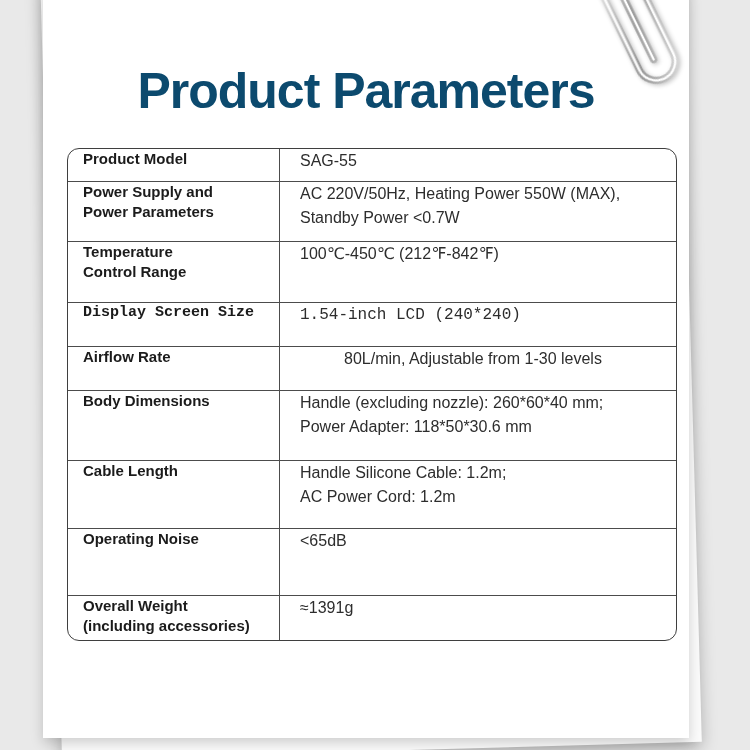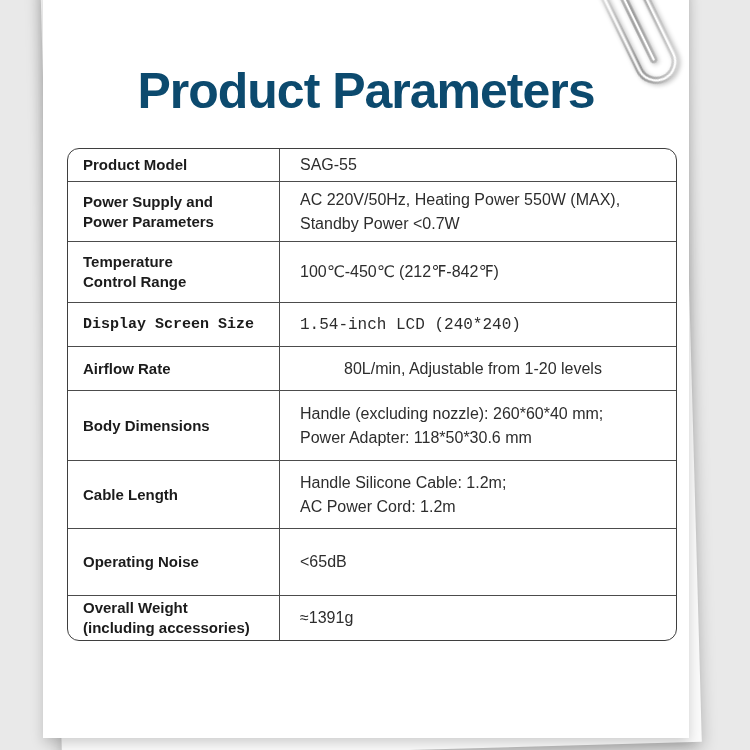--- a/index.html
+++ b/index.html
@@ -46,21 +46,21 @@
   .t-row:nth-child(2){height:60px;}
   .t-row:nth-child(3){height:61px;}
   .t-row:nth-child(4){height:44px;font-family:Liberation Mono, monospace;}
   .t-row:nth-child(5){height:44px;gap:44px;}
   .t-row:nth-child(6){height:70px;}
   .t-row:nth-child(7){height:68px;}
   .t-row:nth-child(8){height:67px;}
   .t-row:nth-child(9){height:44px;}
   .t-row:nth-child(10){height:62px;}
   .cell{
-    display:flex;flex-direction:column;justify-content:center;
+    display:flex;flex-direction:column;justify-content:flex-start;
     box-sizing:border-box;
   }
   .label-cell{
     border-right:1px solid #4c4c4c;
     padding-left:15px;padding-right:8px;
     font-weight:bold;color:#1b1b1b;
     font-size:15px;line-height:20px;
   }
   .value-cell{
     padding-left:20px;padding-right:8px;
@@ -116,21 +116,21 @@
         </div>
         <div class="cell value-cell">
           <div>1.54-inch LCD (240*240)</div>
         </div>
       </div>
       <div class="t-row">
         <div class="cell label-cell">
           <div>Airflow Rate</div>
         </div>
         <div class="cell value-cell">
-          <div>80L/min, Adjustable from 1-20 levels</div>
+          <div>80L/min, Adjustable from 1-30 levels</div>
         </div>
       </div>
       <div class="t-row">
         <div class="cell label-cell">
           <div>Body Dimensions</div>
         </div>
         <div class="cell value-cell">
           <div>Handle (excluding nozzle): 260*60*40 mm;</div>
           <div>Power Adapter: 118*50*30.6 mm</div>
         </div>

